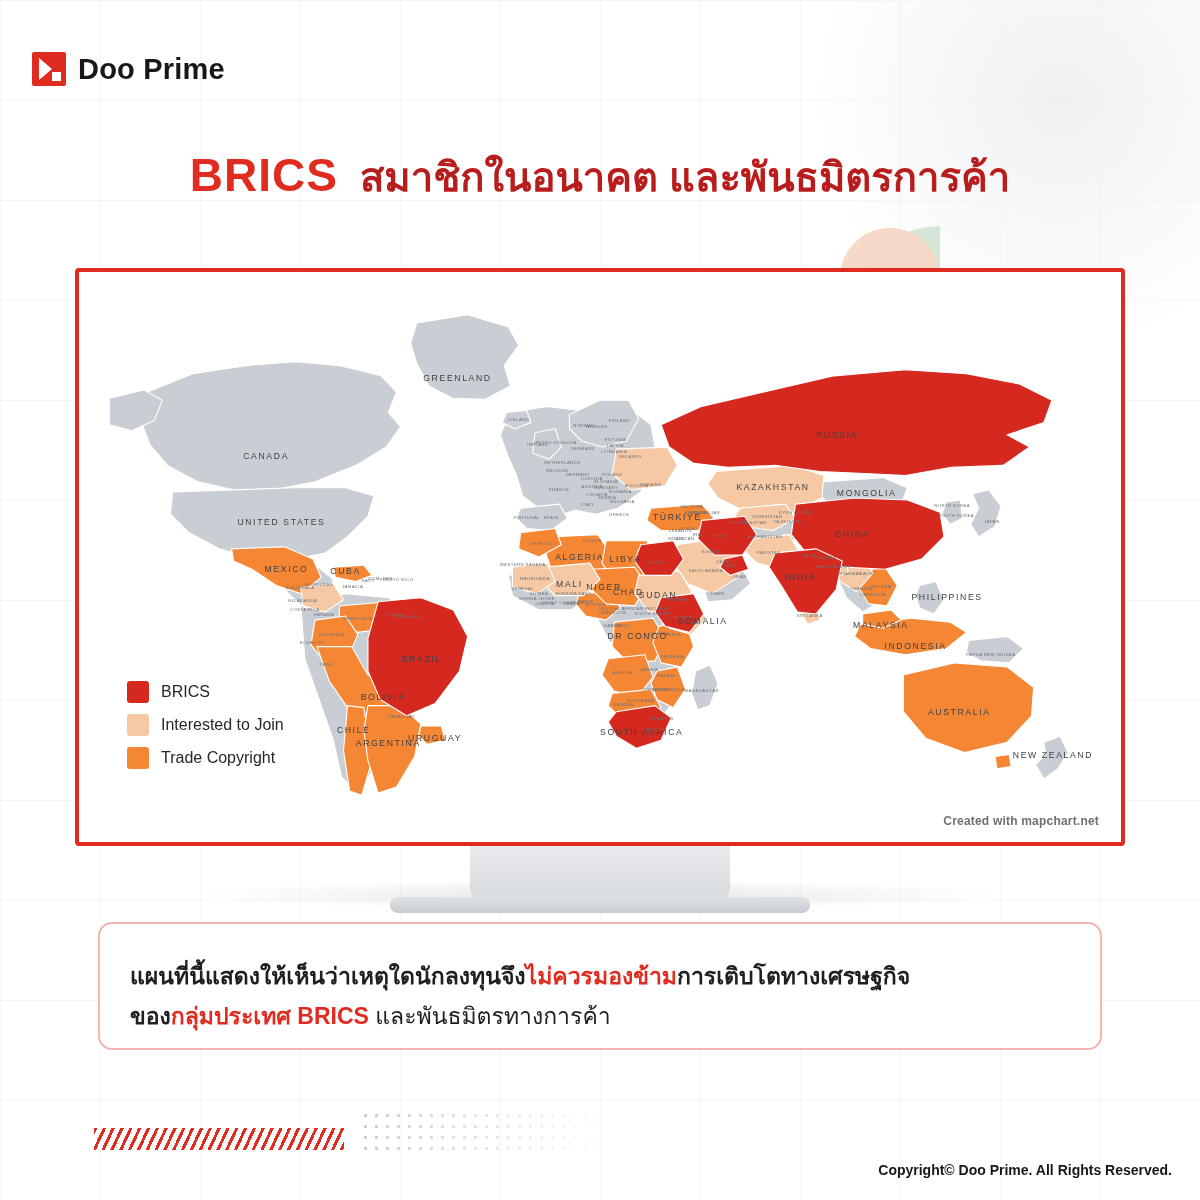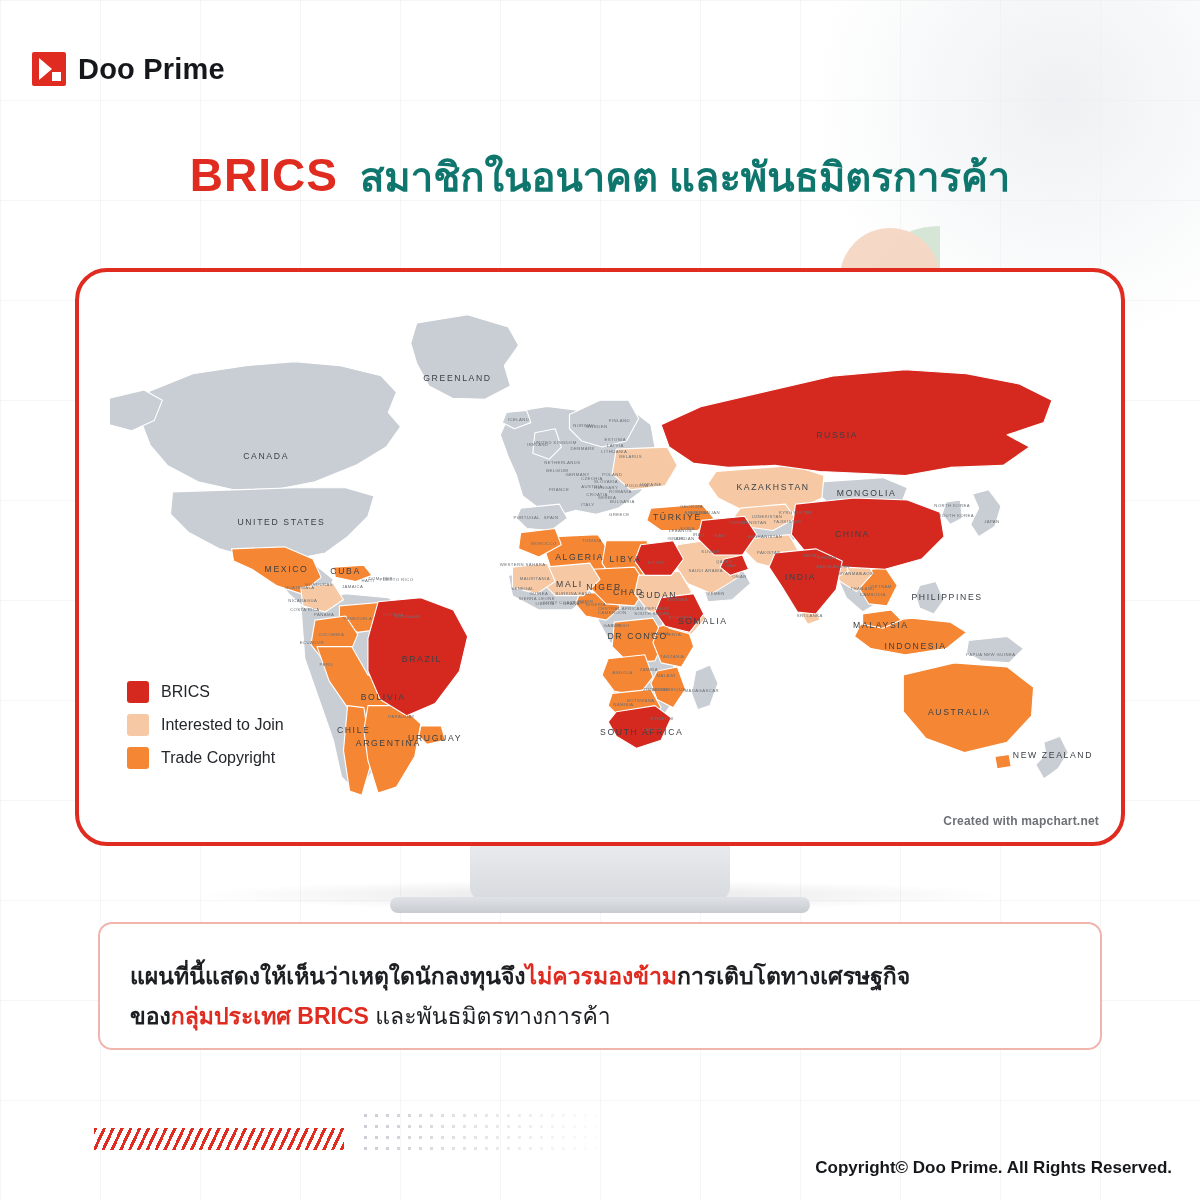--- a/index.html
+++ b/index.html
@@ -58,29 +58,29 @@
   
   .title-row{
     position:absolute;left:0;right:0;top:145px;text-align:center;
     display:flex;justify-content:center;align-items:baseline;gap:22px;
     white-space:nowrap;
   }
   .title-brics{
     font-size:46px;font-weight:bold;color:#e02b20;letter-spacing:1px;
   }
   .title-thai{
-    font-size:40px;font-weight:bold;color:#0f766e;
+    font-size:40px;font-weight:bold;color:#b91c1c;
   }
   
   .monitor{
     position:absolute;left:75px;top:268px;width:1050px;height:578px;
   }
   .screen{
     position:absolute;inset:0;
-    border:4px solid #e02b20;border-radius:32px;background:#ffffff;
+    border:4px solid #e02b20;border-radius:4px;background:#ffffff;
     overflow:hidden;
   }
   .stand{
     position:absolute;left:50%;transform:translateX(-50%);
     top:575px;width:260px;height:58px;
     background:linear-gradient(180deg,#e9ebee,#d7dade);
     border-radius:0 0 14px 14px;
   }
   .stand-base{
     position:absolute;left:50%;transform:translateX(-50%);
@@ -119,21 +119,21 @@
     background:repeating-linear-gradient(115deg,#e02b20 0 3px,#ffffff 3px 8px);
   }
   .dots{
     position:absolute;left:360px;top:1110px;width:250px;height:44px;
     background-image:radial-gradient(#c9ced4 1.6px, transparent 1.7px);
     background-size:11px 11px;
     -webkit-mask-image:linear-gradient(to right, rgba(0,0,0,1), rgba(0,0,0,0));
     mask-image:linear-gradient(to right, rgba(0,0,0,1), rgba(0,0,0,0));
   }
   .copyright{
-    position:absolute;right:28px;bottom:22px;font-size:17px;color:#15171a;font-weight:bold;
+    position:absolute;right:28px;bottom:22px;font-size:14px;color:#15171a;font-weight:bold;
   }
 </style>
 </head>
 <body>
 
 <div class="bg-grid"></div>
 <div class="bg-soft"></div>
 <div class="deco-green"></div>
 <div class="deco-peach"></div>
 

